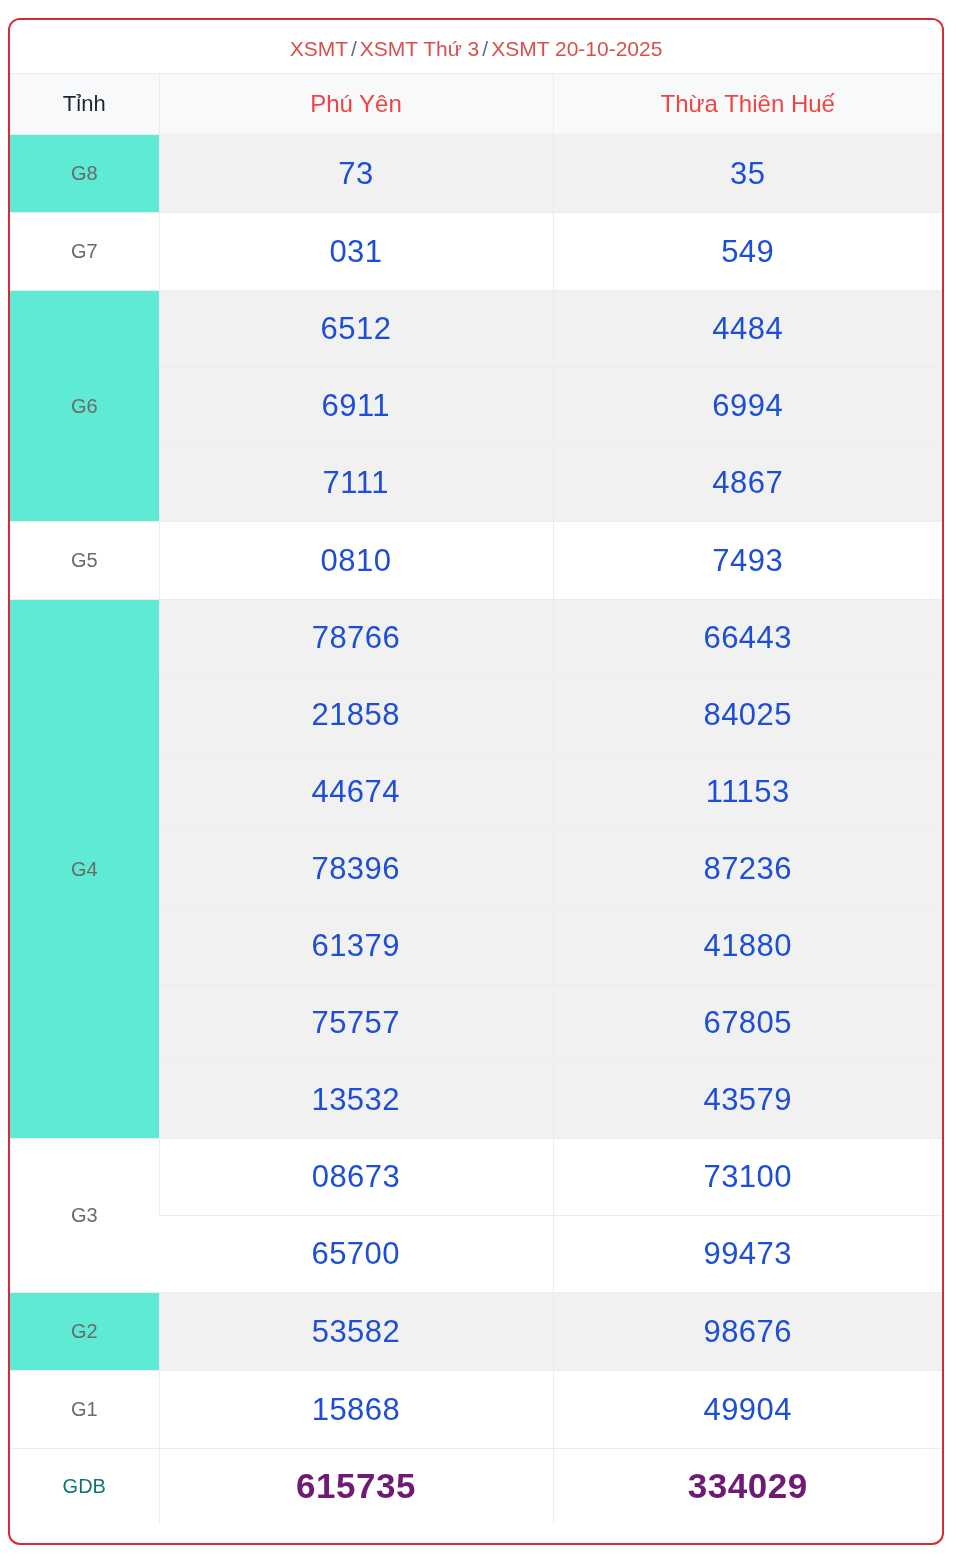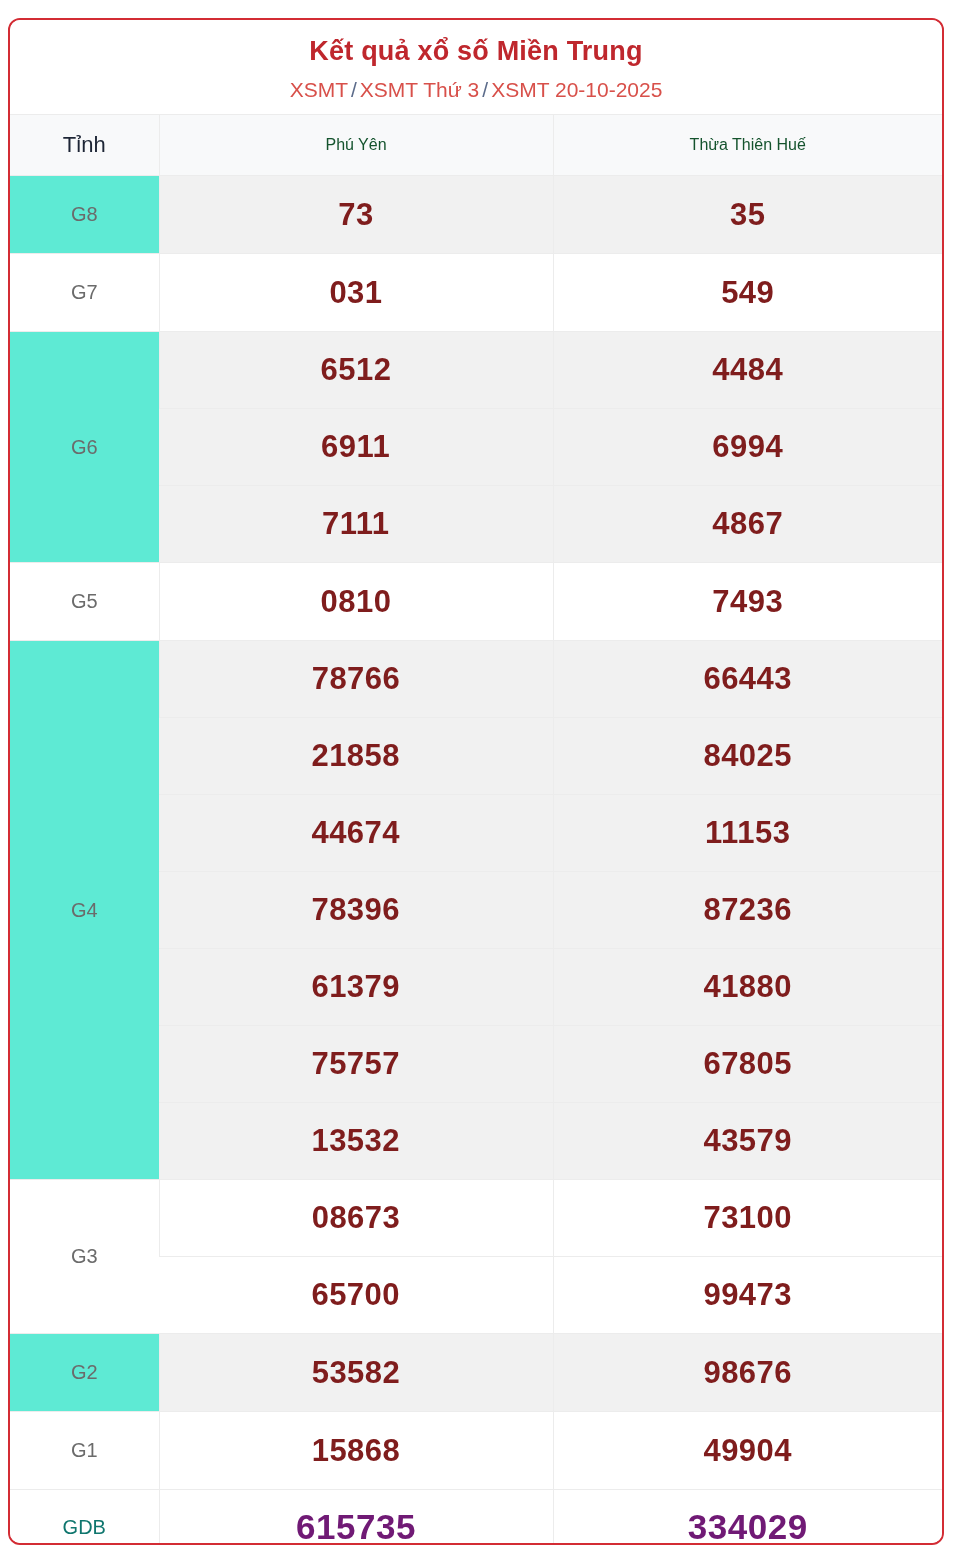--- a/index.html
+++ b/index.html
@@ -85,33 +85,33 @@
   thead th {
     height: 60px;
     background: #f8f9fa;
     font-weight: normal;
   }
   th.h-prov {
     font-size: 22px;
     color: #1d2535;
   }
   th.h-city {
-    font-size: 16px;
-    color: #14532d;
+    font-size: 24px;
+    color: #ef4444;
   }
 
   td.glabel {
     font-size: 20px;
     color: #6b6b6b;
     font-weight: normal;
   }
   td.num {
     font-size: 31px;
-    font-weight: bold;
-    color: #7f1d1d;
+    font-weight: normal;
+    color: #1d4ed8;
     letter-spacing: 0.5px;
   }
 
   
   tr.shade > td { background: #f1f1f1; }
   tr.plain > td { background: #ffffff; }
 
   
   td.glabel.shade { background: #5eead4; margin-left: 33px; }
   td.glabel.plain { background: #ffffff; }
@@ -133,21 +133,20 @@
   }
 </style>
 </head>
 <body>
 
 <div id="page">
 
   <div class="result-card">
 
     <div class="card-header">
-      <div class="card-title">Kết quả xổ số Miền Trung</div>
       <div class="card-subtitle">
         <span>XSMT</span><span class="sep">/</span><span>XSMT Thứ 3</span><span class="sep">/</span><span>XSMT 20-10-2025</span>
       </div>
     </div>
 
     <table class="kq">
       <colgroup>
         <col class="c-prov">
         <col class="c-col1">
         <col class="c-col2">

